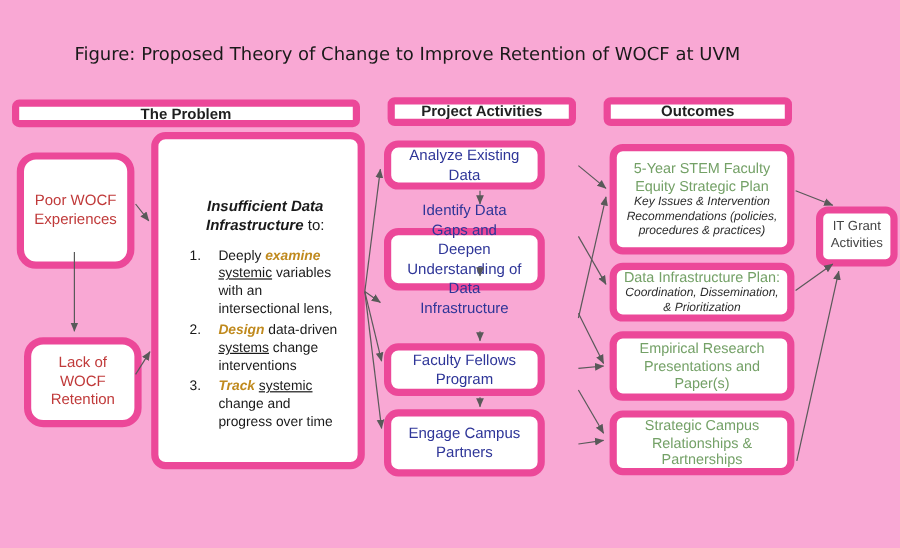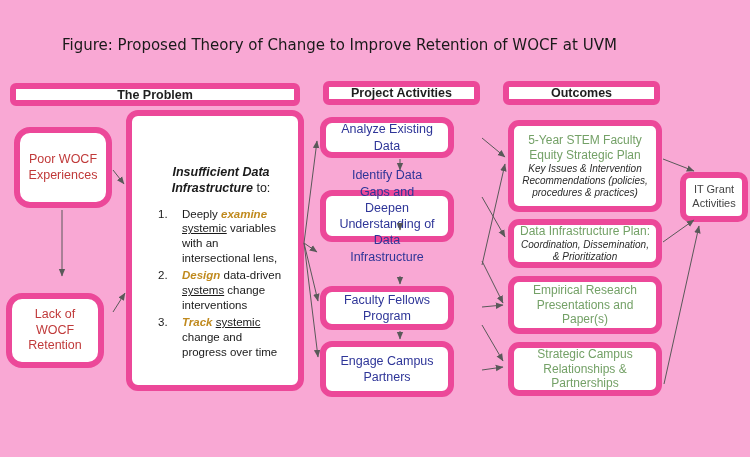--- a/index.html
+++ b/index.html
@@ -7,22 +7,22 @@
           font-family:"Liberation Sans", sans-serif;}
   .title{position:absolute;left:62px;top:36px;font-size:15px;color:#1a1a1a;
          font-family:"DejaVu Sans","Liberation Sans",sans-serif;}
   .box{position:absolute;background:#ffffff;border:6px solid #ec4899;box-sizing:border-box;
        display:flex;align-items:center;justify-content:center;text-align:center;}
   .hdr{border-radius:6px;font-weight:bold;font-size:12.5px;color:#1f1f1f;}
   .hdr-problem{left:10px;top:83px;width:290px;height:23px;}
   .hdr-activities{left:323px;top:81px;width:157px;height:24px;}
   .hdr-outcomes{left:503px;top:81px;width:157px;height:24px;}
   .redbox{border-radius:16px;color:#c03a3a;font-size:12.5px;line-height:1.25;padding:4px;}
-  .poor{left:14px;top:127px;width:98px;height:81px;}
-  .lack{left:6px;top:281px;width:98px;height:75px;margin-top:12px;}
+  .poor{left:14px;top:127px;width:98px;height:97px;}
+  .lack{left:20px;top:281px;width:98px;height:75px;}
   .infra{left:126px;top:110px;width:178px;height:281px;border-radius:12px;
          align-items:flex-start;justify-content:flex-start;flex-direction:column;
          padding:48px 14px 10px 26px;text-align:left;}
   .infra-head{width:100%;text-align:center;font-size:12.5px;color:#1a1a1a;margin-bottom:10px;line-height:1.3;}
   .infra-head .em{font-weight:bold;font-style:italic;}
   .infra-list{font-size:11.5px;color:#1a1a1a;line-height:1.3;}
   .infra-item{display:flex;margin-bottom:2px;}
   .infra-num{width:24px;flex:0 0 24px;}
   .kw{color:#c08a1e;font-weight:bold;font-style:italic;}
   .ul{text-decoration:underline;}

